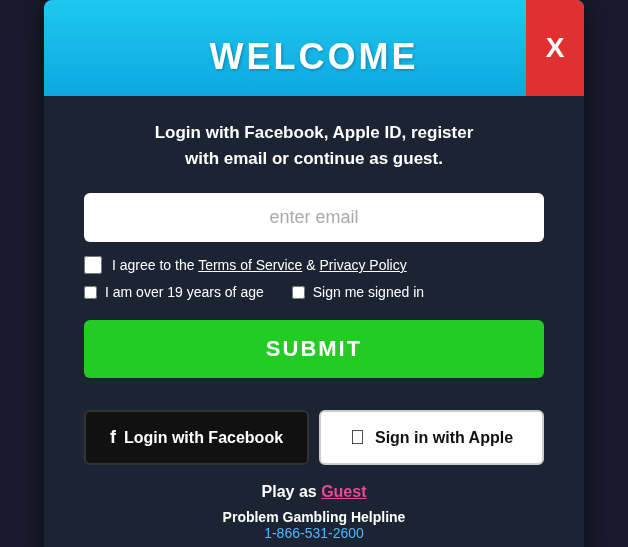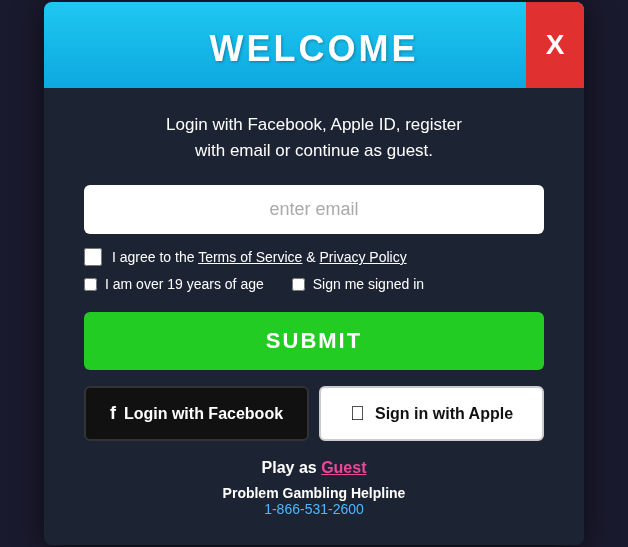--- a/index.html
+++ b/index.html
@@ -18,21 +18,21 @@
       overflow: hidden;
       box-shadow: 0 4px 30px rgba(0,0,0,0.6);
       position: relative;
     }
     .modal-header {
       background: linear-gradient(180deg, #1ec8f0 0%, #0da8e0 100%);
       display: flex;
       align-items: center;
       justify-content: center;
       position: relative;
-      padding: 26px 60px 18px 60px;
+      padding: 36px 60px 18px 60px;
     }
     .modal-title {
       color: white;
       font-size: 36px;
       font-weight: 900;
       letter-spacing: 3px;
       text-shadow: 1px 1px 3px rgba(0,0,0,0.3);
     }
     .close-button {
       position: absolute;
@@ -50,21 +50,21 @@
       align-items: center;
       justify-content: center;
     }
     .modal-body {
       padding: 24px 40px 28px;
       background: #1c2333;
     }
     .subtitle {
       color: white;
       font-size: 17px;
-      font-weight: normal;
+      font-weight: bold;
       text-align: center;
       margin-bottom: 22px;
       line-height: 1.5;
     }
     .email-input {
       width: 100%;
       padding: 14px 18px;
       border-radius: 6px;
       border: none;
       font-size: 18px;
@@ -119,21 +119,21 @@
       width: 100%;
       padding: 16px;
       background: #22cc22;
       color: white;
       font-size: 22px;
       font-weight: 900;
       letter-spacing: 2px;
       border: none;
       border-radius: 6px;
       cursor: pointer;
-      margin-bottom: 16px;
+      margin-bottom: 32px;
     }
     .social-buttons {
       display: flex;
       gap: 10px;
       margin-bottom: 18px;
     }
     .facebook-button {
       flex: 1;
       background: #111;
       color: white;

